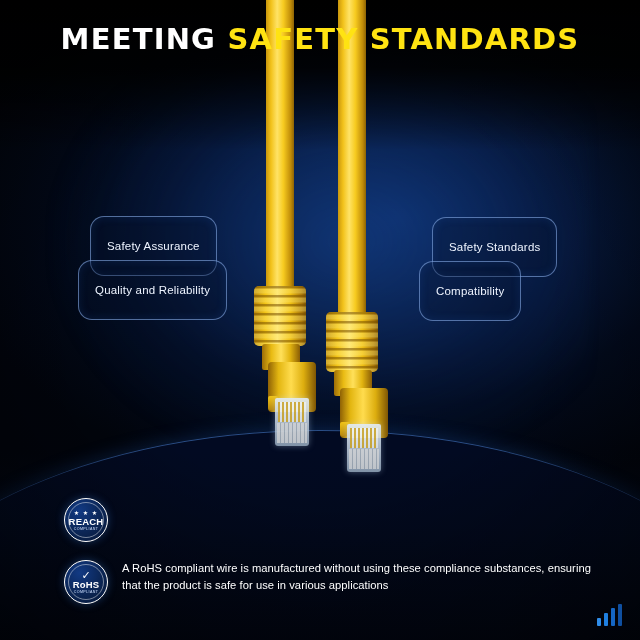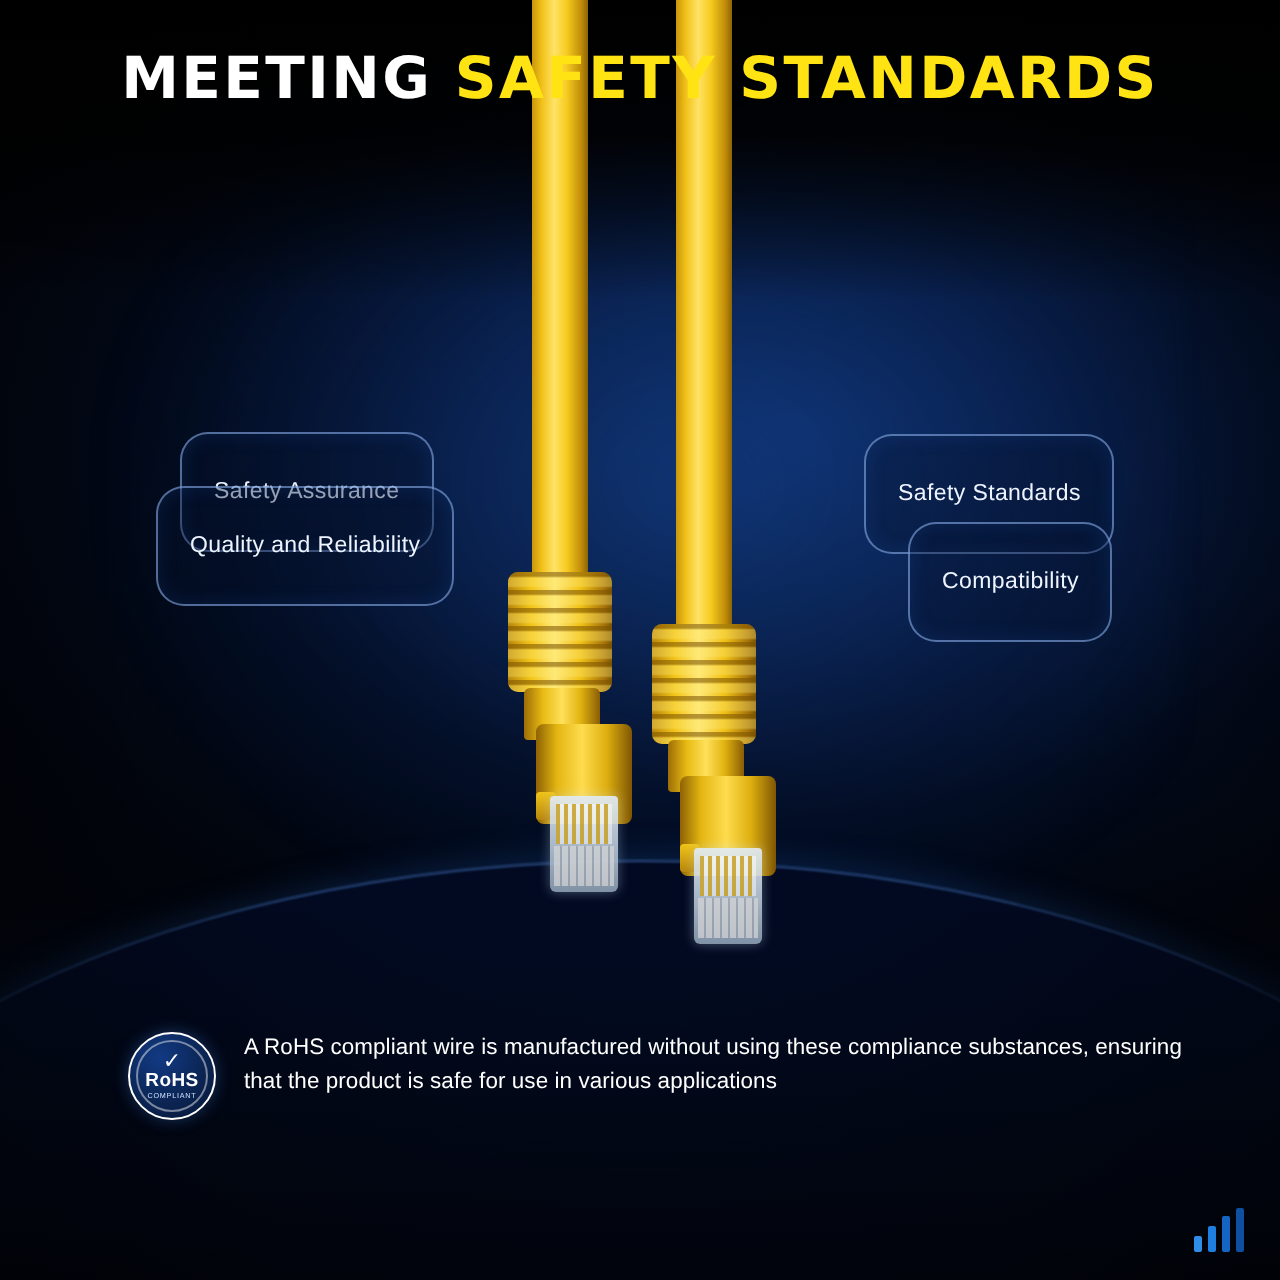--- a/index.html
+++ b/index.html
@@ -207,23 +207,23 @@
     border: 1px solid rgba(150,190,255,0.55);
     background: rgba(5,16,44,0.35);
     color: #eef4ff;
     font-size: 11.5px;
     letter-spacing: 0.2px;
     white-space: nowrap;
     z-index: 20;
     box-shadow: 0 0 10px rgba(40,100,200,0.18) inset;
   }
   #pill-safety      { left: 90px;  top: 216px; }
-  #pill-quality     { left: 78px;  top: 243px; }
+  #pill-quality     { left: 78px;  top: 260px; }
   #pill-global      { left: 432px; top: 217px; }
-  #pill-compat      { left: 454px; top: 261px; }
+  #pill-compat      { left: 419px; top: 261px; }
 
   
   .notes {
     position: absolute;
     left: 64px;
     right: 36px;
     top: 498px;
     z-index: 25;
   }
   .note-row {
@@ -362,20 +362,26 @@
   <div class="pill" id="pill-global">
     <span>Safety Standards</span>
   </div>
   <div class="pill" id="pill-compat">
     <span>Compatibility</span>
   </div>
 
   <div class="notes">
 
     <div class="note-row">
+      <div class="badge">
+        <div class="ring"></div>
+        <div class="stars">★ ★ ★</div>
+        <div class="bname">REACH</div>
+        <div class="bsub">COMPLIANT</div>
+      </div>
     </div>
 
     <div class="note-row">
       <div class="badge">
         <div class="ring"></div>
         <div class="check">✓</div>
         <div class="bname">RoHS</div>
         <div class="bsub">COMPLIANT</div>
       </div>
       <div class="note-text">A RoHS compliant wire is manufactured without using these compliance substances, ensuring that the product is safe for use in various applications</div>

